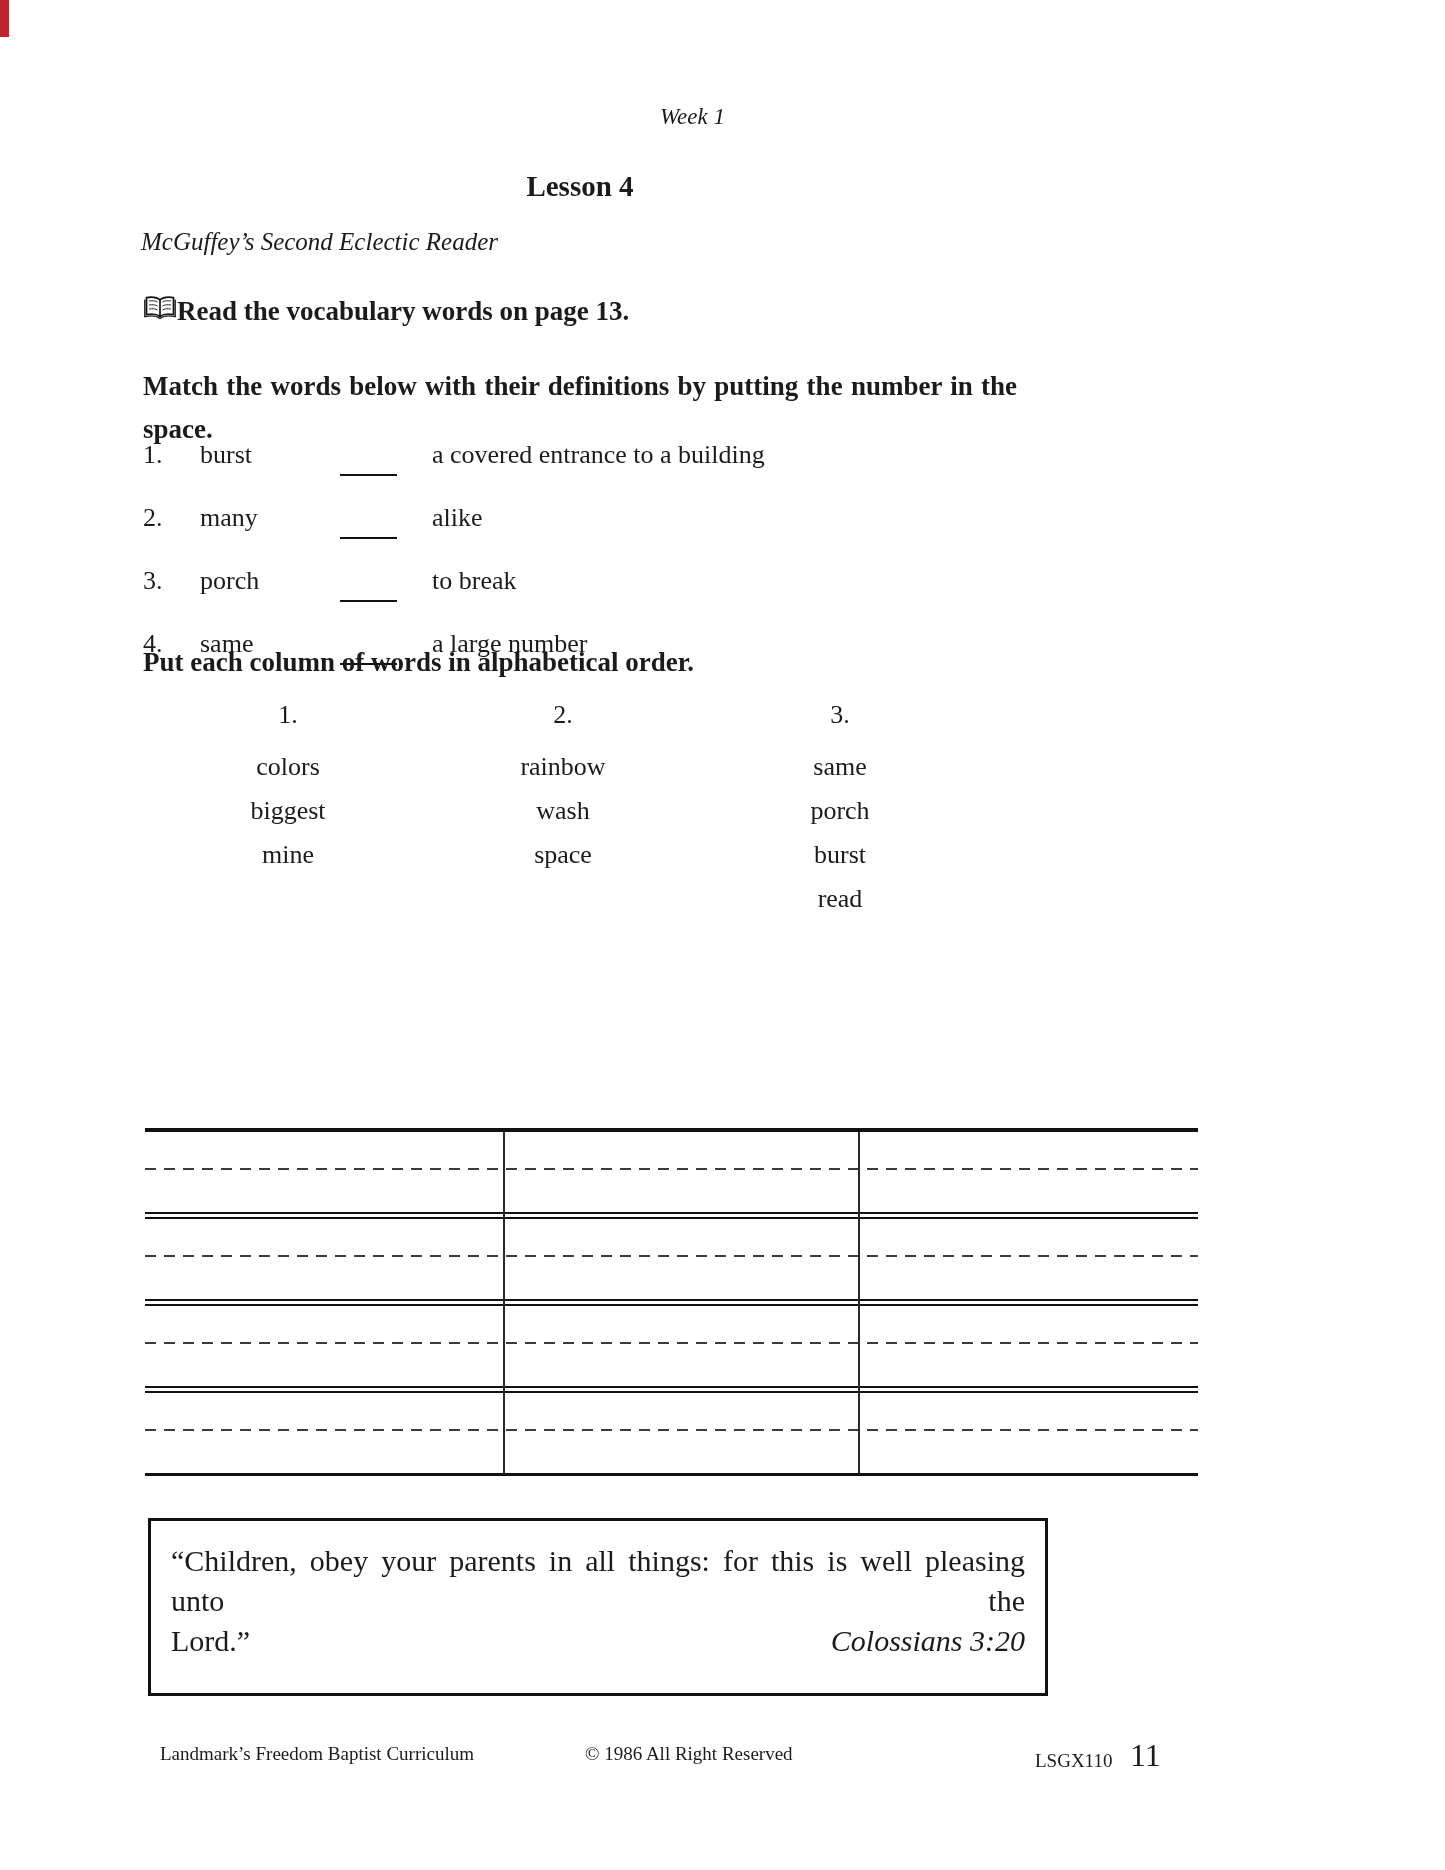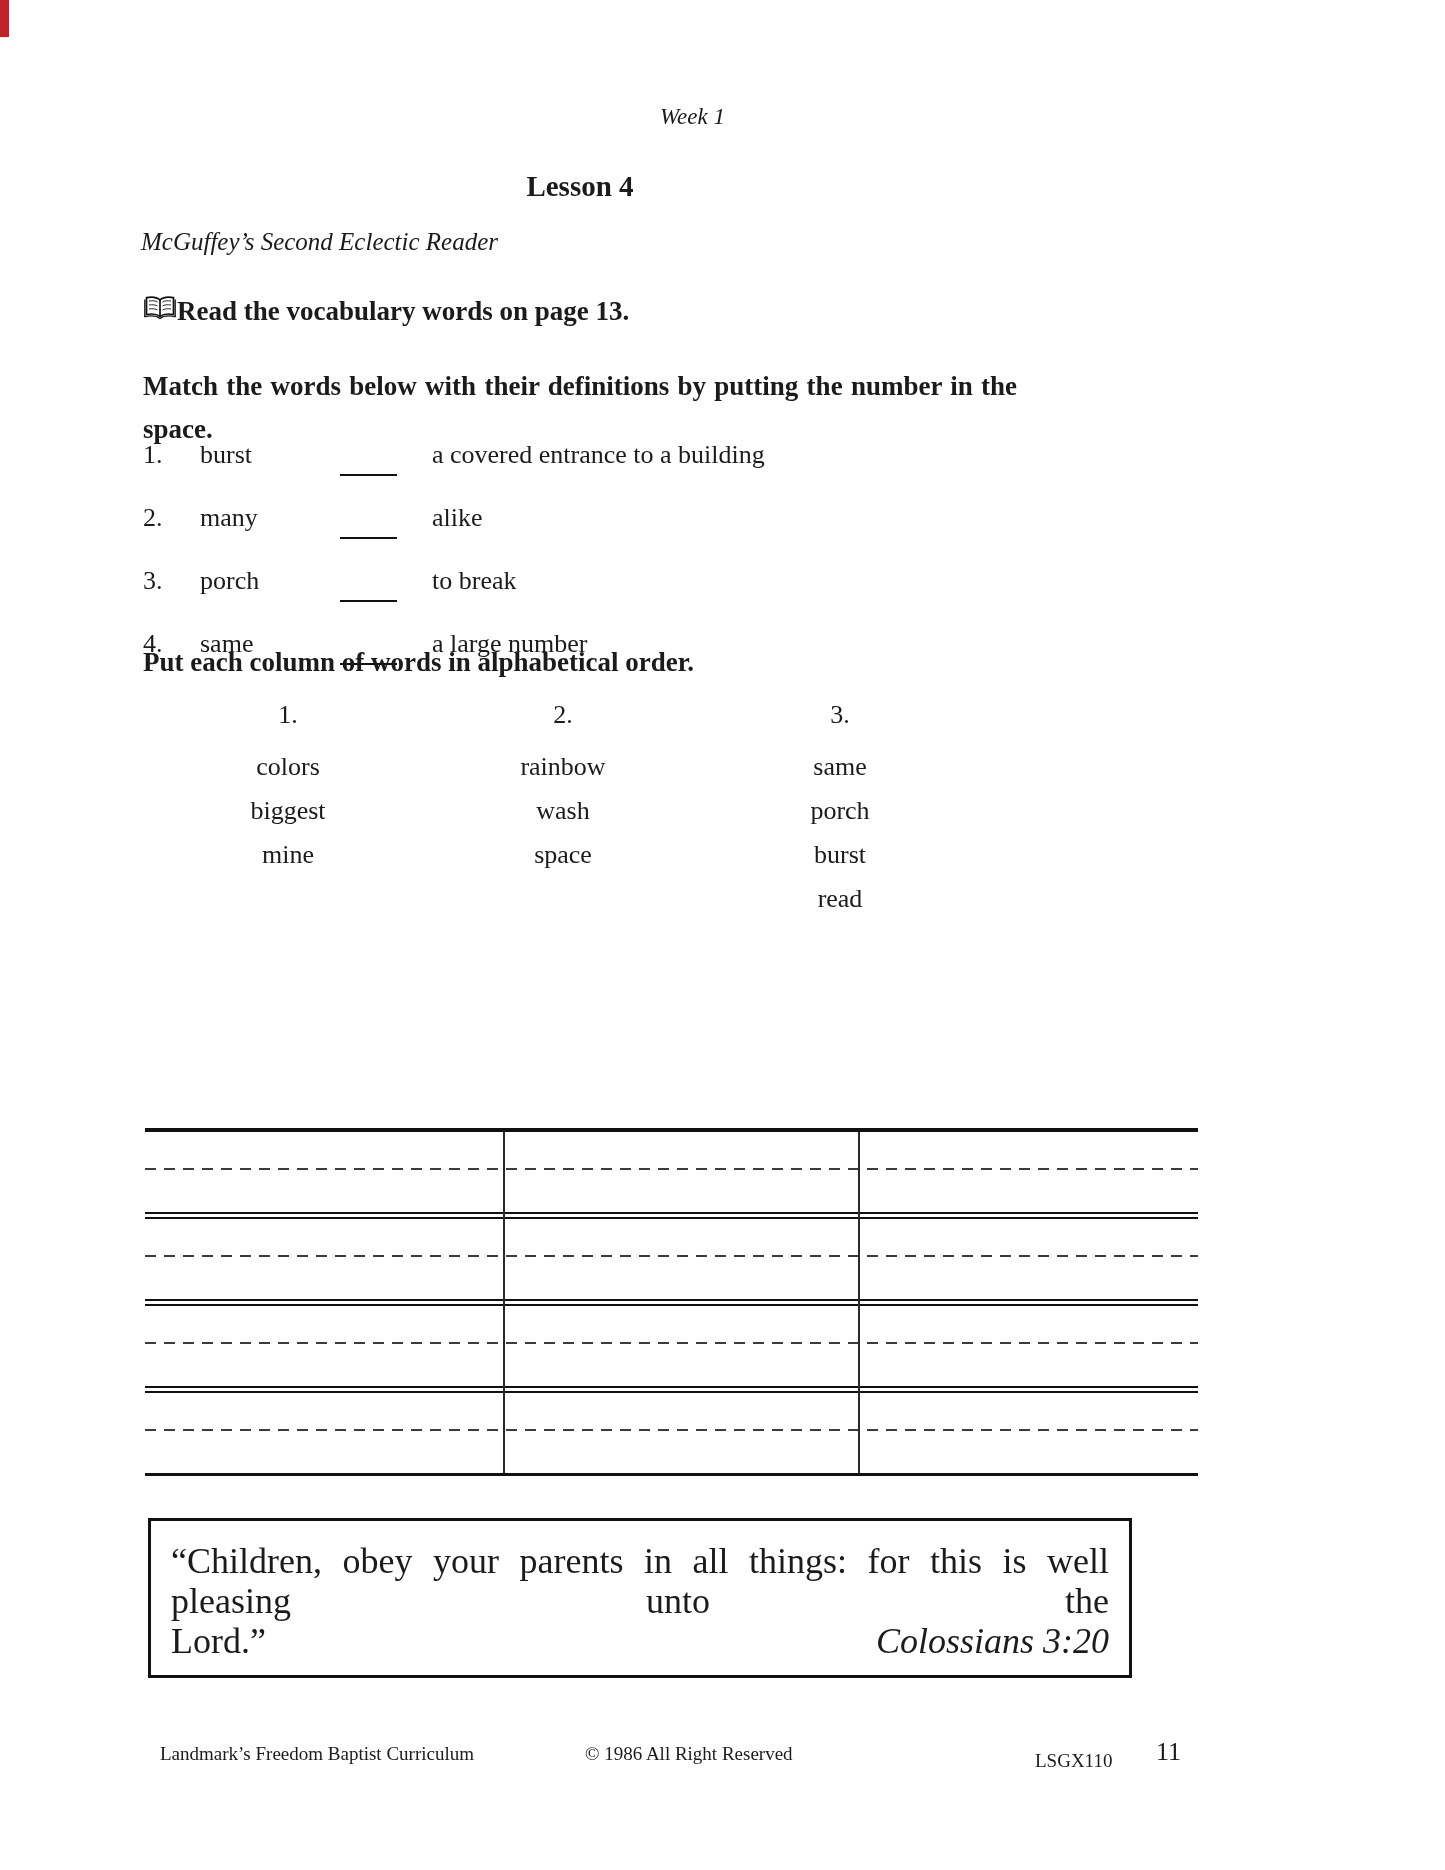--- a/index.html
+++ b/index.html
@@ -137,38 +137,38 @@
     width: 2px;
     background: #2a2a2a;
   }
   .hw-vline.v1 { left: 358px; }
   .hw-vline.v2 { left: 713px; }
   
   .verse-box {
     position: absolute;
     top: 1518px;
     left: 148px;
-    width: 984px;
+    width: 900px;
     box-sizing: border-box;
     border: 3px solid #111;
-    padding: 20px 20px 14px 20px;
-    font-size: 36px;
+    padding: 20px 20px 32px 20px;
+    font-size: 30px;
     line-height: 40px;
   }
   .verse-line2 {
     display: flex;
     justify-content: space-between;
   }
   .verse-ref { font-style: italic; }
   
   .footer { position: absolute; top: 1743px; left: 0; width: 1445px; font-size: 19px; }
   .footer .f-left   { position: absolute; left: 160px;  top: 0; }
   .footer .f-center { position: absolute; left: 585px;  top: 0; }
   .footer .f-code   { position: absolute; left: 1035px; top: 7px; }
-  .footer .f-page   { position: absolute; left: 1156px; top: -6px; font-size: 26px; }
+  .footer .f-page   { position: absolute; left: 1130px; top: -6px; font-size: 32px; }
 </style>
 </head>
 <body>
 
 <div class="page">
 
   <div class="scan-mark"></div>
 
   <div class="week">Week 1</div>
 

